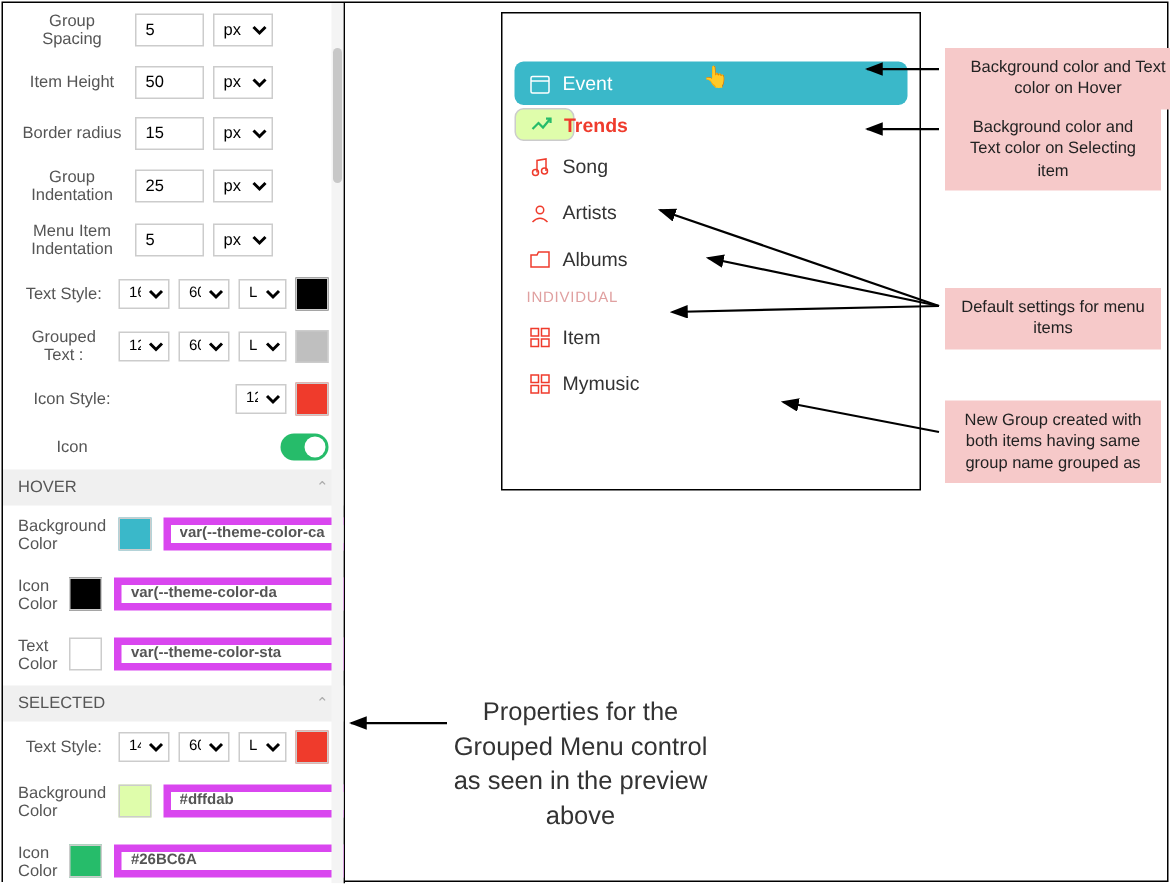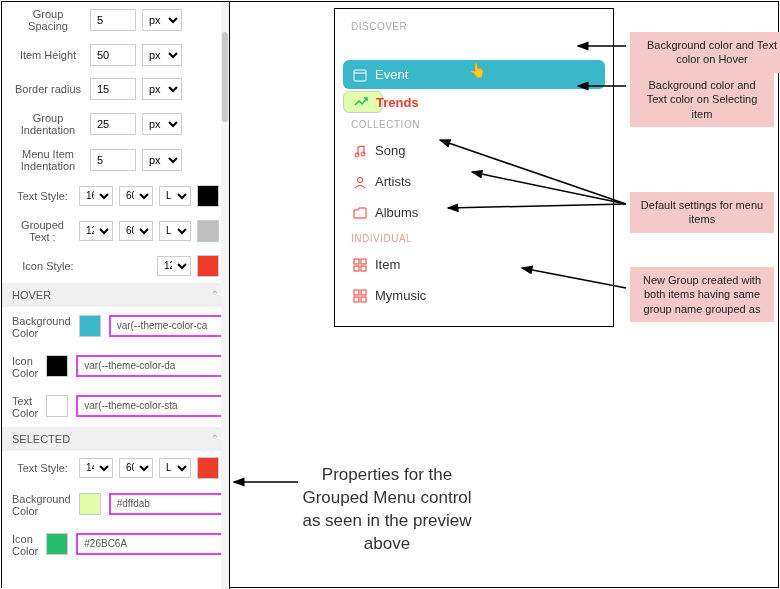--- a/index.html
+++ b/index.html
@@ -103,27 +103,28 @@
   }
   .colorrow .lbl { width: 72px; color: #555; }
   .swatch {
     width: 22px; height: 22px;
     border: 1px solid #ccc;
     flex-shrink: 0;
   }
   .varbox {
     flex: 1;
     height: 22px;
-    border: 2px solid #d946ef;
+    border: 5px solid #d946ef;
     padding: 0 6px;
     font-size: 10px;
     color: #555;
     overflow: hidden;
     white-space: nowrap;
     background: #fff;
+    font-weight: bold;
   }
   .toggle {
     width: 32px; height: 18px;
     border-radius: 9px;
     background: #26BC6A;
     position: relative;
     margin-left: auto;
   }
   .toggle::after {
     content: "";
@@ -247,20 +248,24 @@
     <div class="sw" style="background:#bfbfbf"></div>
   </div>
 
   <div class="row">
     <span class="lbl">Icon Style:</span>
     <span style="flex:1"></span>
     <select class="mini"><option>12</option></select>
     <div class="sw" style="background:#ef3b2c"></div>
   </div>
 
+  <div class="row">
+    <span class="lbl">Icon</span>
+    <div class="toggle"></div>
+  </div>
 
   <div class="section-h">
     <span>HOVER</span>
     <span class="chev">⌃</span>
   </div>
 
   <div class="colorrow">
     <span class="lbl">Background Color</span>
     <div class="swatch" style="background:#3ab8c9"></div>
     <input class="varbox" value="var(--theme-color-ca" style="">
@@ -299,42 +304,40 @@
     <div class="swatch" style="background:#26BC6A"></div>
     <input class="varbox" value="#26BC6A" style="">
   </div>
 
   <div class="scrollbar">
     <div class="scrollbar-thumb"></div>
   </div>
 </div>
 
 <div class="preview">
-  <div class="group-h">DISCOVER</div>
   <div class="mitem hover">
     <span class="ico">
       <svg width="14" height="14" viewBox="0 0 14 14">
             <rect x="1" y="2" width="12" height="11" rx="1" fill="none" stroke="#fff" stroke-width="1"></rect>
             <line x1="1" y1="5" x2="13" y2="5" stroke="#fff"></line>
           </svg>
     </span>
     <span>Event</span>
     <span class="cursor">👆</span>
   </div>
   <div class="mitem sel">
     <span class="ico" style="color:#26BC6A">
       <svg width="14" height="14" viewBox="0 0 14 14">
             <path d="M1 10 L5 6 L8 9 L13 3" fill="none" stroke="#26BC6A" stroke-width="1.5"></path>
             <path d="M10 3 L13 3 L13 6" fill="none" stroke="#26BC6A" stroke-width="1.5"></path>
           </svg>
     </span>
     <span style="color:#ef3b2c;font-weight:600">Trends</span>
   </div>
 
-  <div class="group-h">COLLECTION</div>
   <div class="mitem">
     <span class="ico">
       <svg width="14" height="14" viewBox="0 0 14 14">
             <path d="M5 11 V3 L11 2 V10" fill="none" stroke="#ef3b2c" stroke-width="1"></path>
             <circle cx="4" cy="11" r="2" fill="none" stroke="#ef3b2c"></circle>
             <circle cx="10" cy="10" r="2" fill="none" stroke="#ef3b2c"></circle>
           </svg>
     </span>
     <span>Song</span>
   </div>

